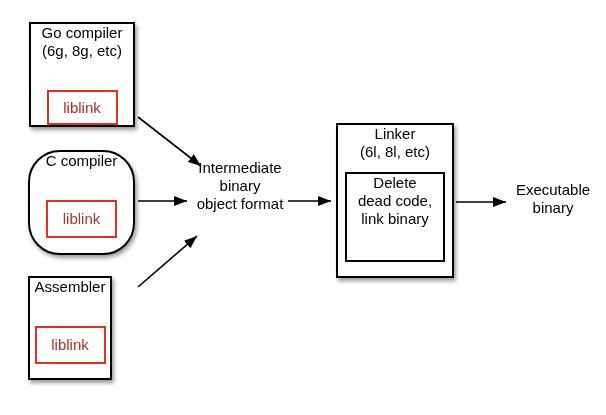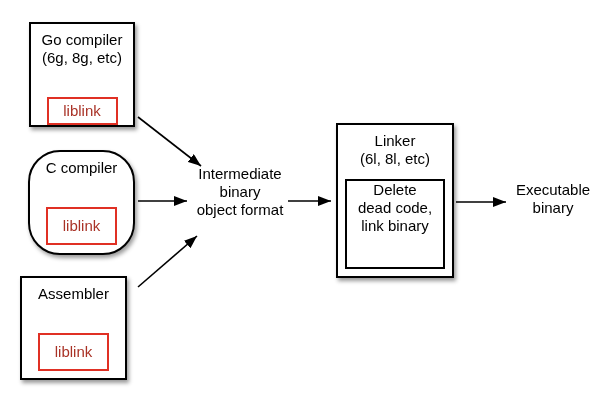--- a/index.html
+++ b/index.html
@@ -8,21 +8,21 @@
     font-family:"Liberation Sans","DejaVu Sans",sans-serif;
     font-size:15px;line-height:18px;color:#000;
   }
   .node{
     position:absolute;box-sizing:border-box;background:#fff;
     border:2px solid #000;
     box-shadow:2px 3px 4px rgba(0,0,0,0.40);
     display:flex;flex-direction:column;align-items:center;
     text-align:center;
   }
-  .node .titles{padding-top:7px;}
+  .node .titles{}
   .badge{
     box-sizing:border-box;display:flex;align-items:center;justify-content:center;
     border:2px solid var(--liblink-border,#e03024);
     color:var(--liblink-text,#a93226);
     width:71px;height:38px;margin-top:30px;background:#fff;
   }
   .inner-box{
     box-sizing:border-box;display:flex;flex-direction:column;align-items:center;
     border:2px solid #000;background:#fff;
     width:100px;height:90px;margin-top:11px;text-align:center;
@@ -62,30 +62,30 @@
 
   <div class="node" style="left:28px;top:150px;width:107px;height:105px;border-radius:32px;">
     <div class="titles">
       <div>C compiler</div>
     </div>
     <div class="badge">
       <span>liblink</span>
     </div>
   </div>
 
-  <div class="node" style="left:20px;top:276px;width:107px;height:104px;align-items:center;">
+  <div class="node" style="left:28px;top:276px;width:84px;height:104px;align-items:center;">
     <div class="titles">
       <div>Assembler</div>
     </div>
     <div class="badge">
       <span>liblink</span>
     </div>
   </div>
 
-  <div class="floating-label" style="left:183px;top:165px;width:114px;">
+  <div class="floating-label" style="left:183px;top:159px;width:114px;">
     <div>Intermediate</div>
     <div>binary</div>
     <div>object format</div>
   </div>
 
   <div class="node" style="left:336px;top:123px;width:118px;height:155px;">
     <div class="titles">
       <div>Linker</div>
       <div>(6l, 8l, etc)</div>
     </div>

